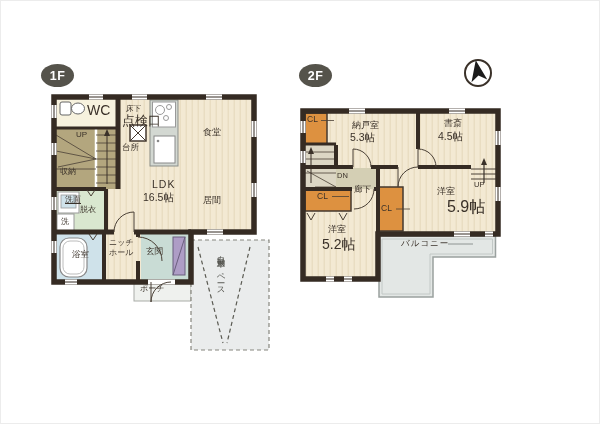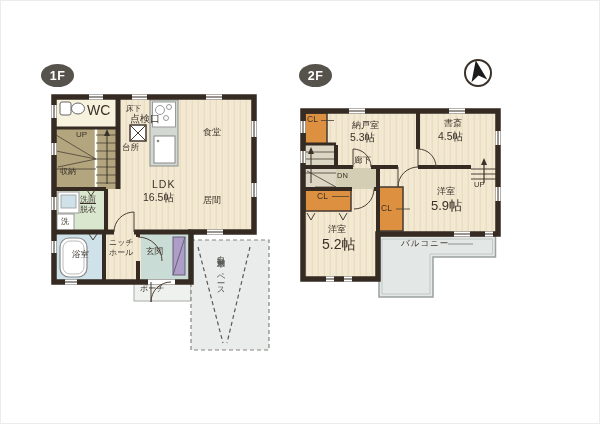--- a/index.html
+++ b/index.html
@@ -192,46 +192,46 @@
       <path d="M477,59 L485,80 L477,74.5 L469,80 Z" fill="#1c1c1c" transform="rotate(-10 477 72)"></path>
     </g>
   </svg>
 
   <div class="badge" style="left:40px;top:63px;">1F</div>
   <div class="badge" style="left:298px;top:63px;">2F</div>
 
   <div class="lb" style="left:86px;top:102px;font-size:14px;">WC</div>
   <div class="lb" style="left:75px;top:130px;font-size:8px;">UP</div>
   <div class="lb" style="left:59px;top:167px;font-size:8px;">収納</div>
-  <div class="lb" style="left:79px;top:195px;font-size:8px;text-decoration:underline;">洗面</div>
+  <div class="lb" style="left:64px;top:195px;font-size:8px;text-decoration:underline;">洗面</div>
   <div class="lb" style="left:79px;top:205px;font-size:8px;">脱衣</div>
   <div class="lb" style="left:60px;top:217px;font-size:8px;">洗</div>
   <div class="lb" style="left:71px;top:249px;font-size:8.5px;">浴室</div>
   <div class="lb" style="left:108px;top:238px;font-size:8px;">ニッチ</div>
   <div class="lb" style="left:108px;top:248px;font-size:8px;">ホール</div>
   <div class="lb" style="left:145px;top:246px;font-size:8.5px;font-family:Liberation Serif, serif;">玄関</div>
   <div class="lb" style="left:139px;top:284px;font-size:8px;">ポーチ</div>
   <div class="lb" style="left:125px;top:104px;font-size:7.5px;">床下</div>
-  <div class="lb" style="left:121px;top:113px;font-size:10px;padding-left:8px;">点検口</div>
+  <div class="lb" style="left:121px;top:113px;font-size:13px;">点検口</div>
   <div class="lb" style="left:121px;top:142px;font-size:8.5px;">台所</div>
   <div class="lb" style="left:151px;top:178px;font-size:10.5px;letter-spacing:1px;">LDK</div>
   <div class="lb" style="left:142px;top:191px;font-size:10.5px;">16.5帖</div>
   <div class="lb" style="left:202px;top:127px;font-size:9px;">食堂</div>
   <div class="lb" style="left:202px;top:195px;font-size:9px;text-align:right;">居間</div>
   <div class="lb vtext" style="left:216px;top:248px;font-size:8.5px;height:80px;">自動車スペース</div>
 
   <div class="lb" style="left:306px;top:114px;font-size:8.5px;">CL</div>
   <div class="lb" style="left:351px;top:120px;font-size:9px;">納戸室</div>
   <div class="lb" style="left:349px;top:131px;font-size:10.5px;">5.3帖</div>
   <div class="lb" style="left:443px;top:118px;font-size:9px;">書斎</div>
   <div class="lb" style="left:437px;top:130px;font-size:10.5px;">4.5帖</div>
   <div class="lb" style="left:336px;top:171px;font-size:7.5px;">DN</div>
-  <div class="lb" style="left:353px;top:155px;font-size:8.5px;">廊下</div>
+  <div class="lb" style="left:353px;top:184px;font-size:8.5px;">廊下</div>
   <div class="lb" style="left:473px;top:180px;font-size:7.5px;">UP</div>
   <div class="lb" style="left:316px;top:191px;font-size:8.5px;">CL</div>
   <div class="lb" style="left:380px;top:203px;font-size:8.5px;">CL</div>
   <div class="lb" style="left:436px;top:186px;font-size:9px;">洋室</div>
-  <div class="lb" style="left:430px;top:198px;font-size:13px;">5.9帖</div>
+  <div class="lb" style="left:446px;top:198px;font-size:16px;">5.9帖</div>
   <div class="lb" style="left:327px;top:224px;font-size:9px;">洋室</div>
   <div class="lb" style="left:321px;top:236px;font-size:14px;">5.2帖</div>
   <div class="lb" style="left:400px;top:238px;font-size:8.5px;letter-spacing:1px;">バルコニー</div>
 
 </div>
 
 </body></html>

